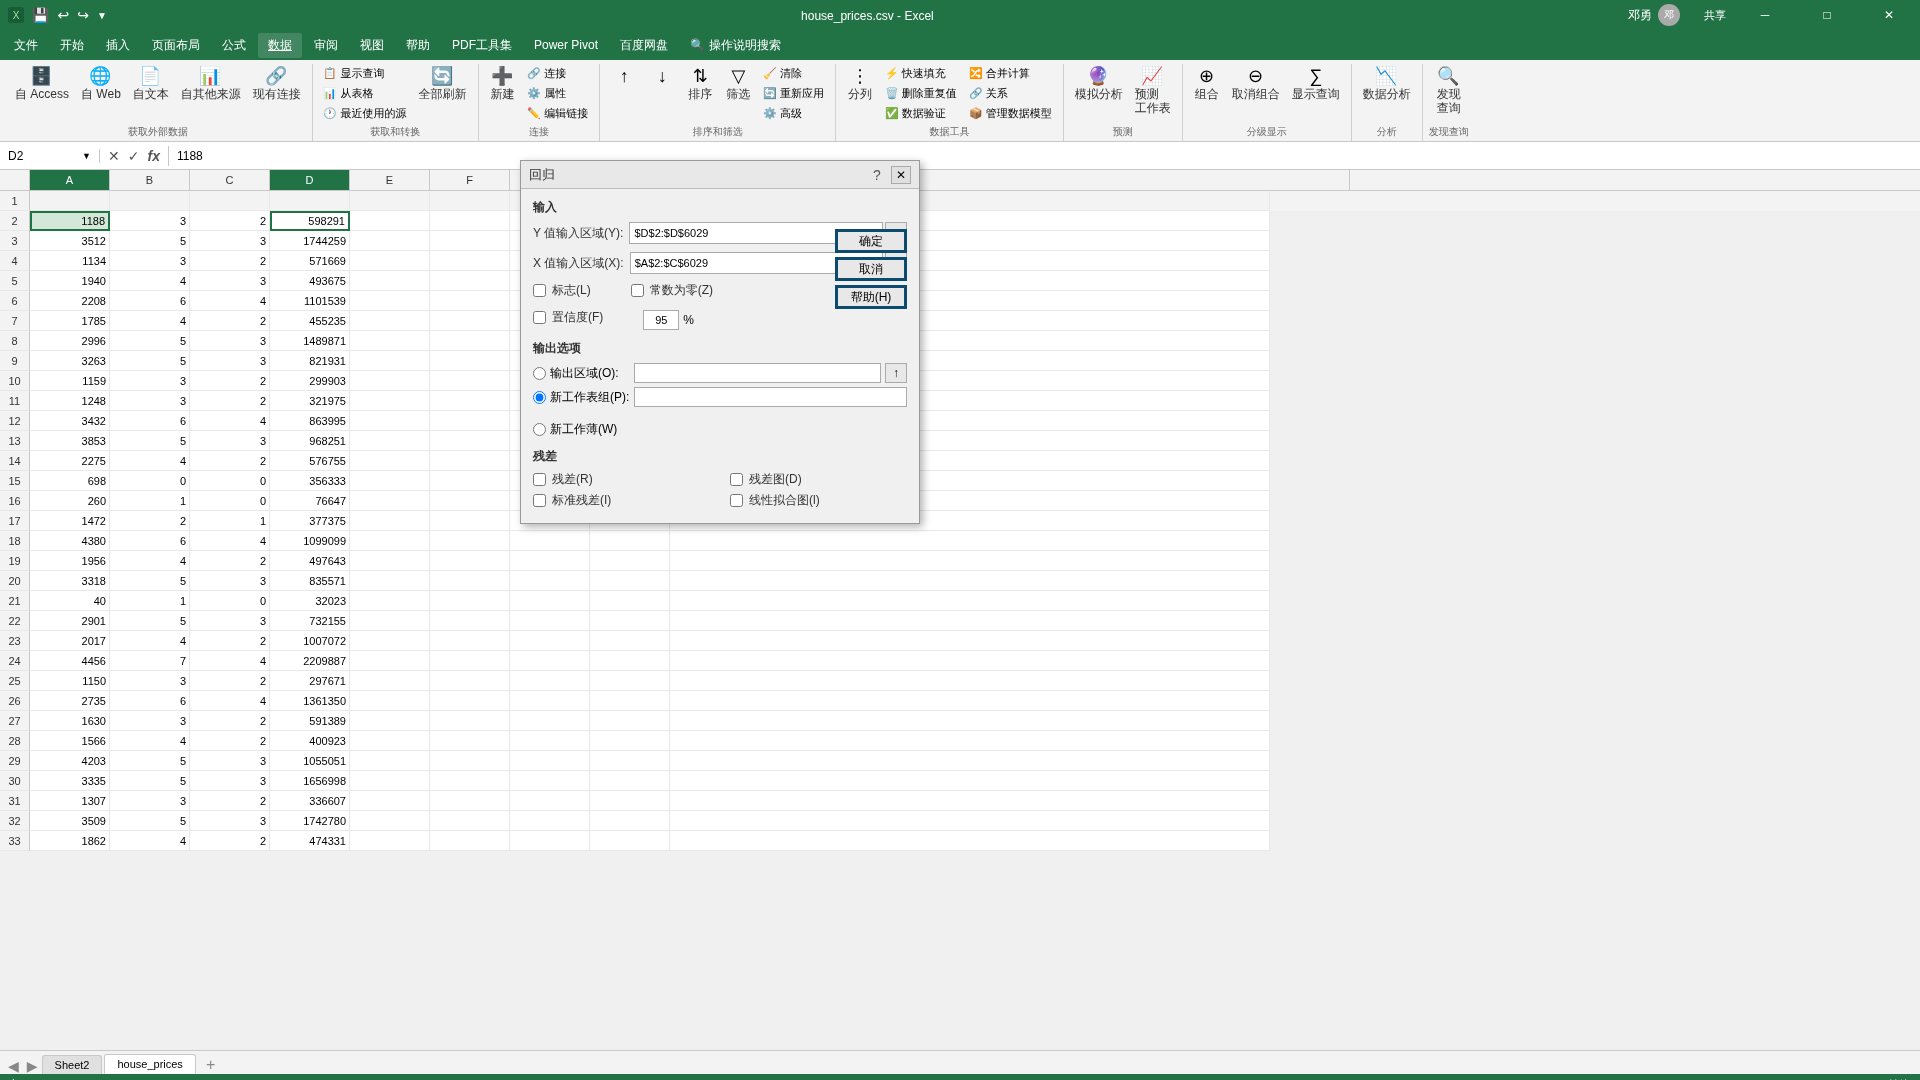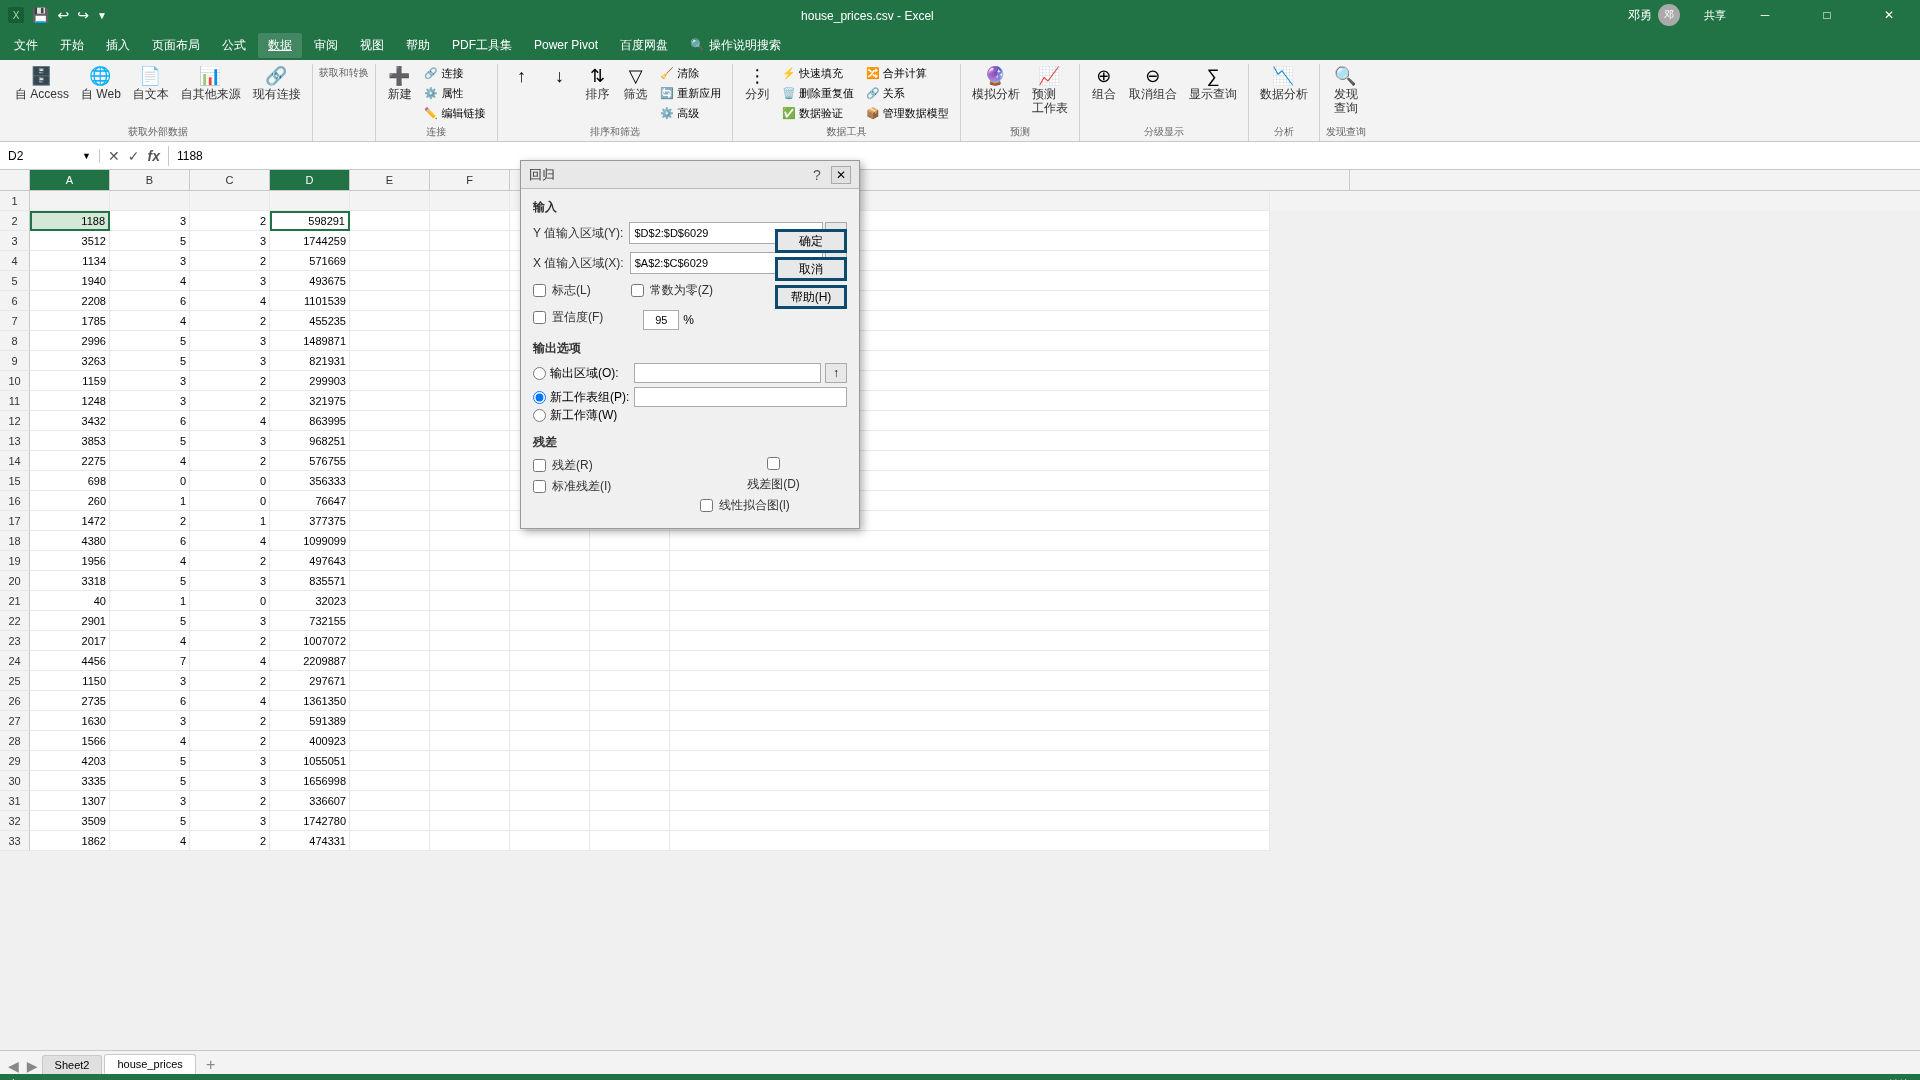--- a/index.html
+++ b/index.html
@@ -242,21 +242,21 @@
       top: 0; left: 0;
       width: 1920px; height: 1080px;
       background: transparent;
       z-index: 100;
       pointer-events: none;
     }
     .dialog {
       position: absolute;
       top: 160px;
       left: 520px;
-      width: 340px;
+      width: 400px;
       background: #f0f0f0;
       border: 1px solid #999;
       box-shadow: 3px 3px 8px rgba(0,0,0,0.3);
       pointer-events: all;
     }
     .dialog-title-bar {
       height: 28px;
       background: #e8e8e8;
       border-bottom: 1px solid #bbb;
       display: flex;
@@ -392,20 +392,31 @@
         </div>
         <div class="ribbon-btn">
           <div class="btn-icon">🔗</div>
           <div class="btn-label">现有连接</div>
         </div>
       </div>
       <div class="ribbon-group-label">获取外部数据</div>
     </div>
 
     <div class="ribbon-group">
+      <div class="ribbon-group-content">
+        <div class="ribbon-col">
+          <div class="ribbon-btn-small">📋 显示查询</div>
+          <div class="ribbon-btn-small">📊 从表格</div>
+          <div class="ribbon-btn-small">🕐 最近使用的源</div>
+        </div>
+        <div class="ribbon-btn">
+          <div class="btn-icon">🔄</div>
+          <div class="btn-label">全部刷新</div>
+        </div>
+      </div>
       <div class="ribbon-group-label">获取和转换</div>
     </div>
 
     <div class="ribbon-group">
       <div class="ribbon-group-content">
         <div class="ribbon-btn">
           <div class="btn-icon">➕</div>
           <div class="btn-label">新建</div>
         </div>
         <div class="ribbon-col">
@@ -1033,21 +1044,21 @@
 
       <div class="dialog-section-label">输出选项</div>
 
       <div class="radio-option">
         <input type="radio" name="output" class="radio-input" style="">
         <span style="font-size:12px;min-width:80px;">输出区域(O):</span>
         <input type="text" class="dialog-input" style="width: 120px; height: 20px;">
         <div class="dialog-input-btn" style="height:20px;">↑</div>
       </div>
 
-      <div class="radio-option" style="margin-bottom:0;">
+      <div class="radio-option" style="margin-bottom:14px;">
         <input type="radio" name="output" class="radio-input" checked="" style="">
         <span style="font-size:12px;min-width:80px;">新工作表组(P):</span>
         <input type="text" class="dialog-input" style="width: 120px; height: 20px;">
       </div>
 
       <div class="radio-option" style="margin-bottom:10px;">
         <input type="radio" name="output" class="radio-input" style="">
         <span style="font-size:12px;">新工作薄(W)</span>
       </div>
 
@@ -1058,21 +1069,21 @@
           <div class="dialog-checkbox-row" style="margin-bottom:4px;">
             <input type="checkbox" class="dialog-checkbox" style="">
             <span class="dialog-checkbox-label">残差(R)</span>
           </div>
           <div class="dialog-checkbox-row">
             <input type="checkbox" class="dialog-checkbox" style="">
             <span class="dialog-checkbox-label">标准残差(I)</span>
           </div>
         </div>
         <div class="col-half">
-          <div class="dialog-checkbox-row" style="margin-bottom:4px;flex-direction:column;">
+          <div class="dialog-checkbox-row" style="margin-bottom:4px;">
             <input type="checkbox" class="dialog-checkbox" style="">
             <span class="dialog-checkbox-label">残差图(D)</span>
           </div>
           <div class="dialog-checkbox-row">
             <input type="checkbox" class="dialog-checkbox" style="">
             <span class="dialog-checkbox-label">线性拟合图(l)</span>
           </div>
         </div>
       </div>
 

